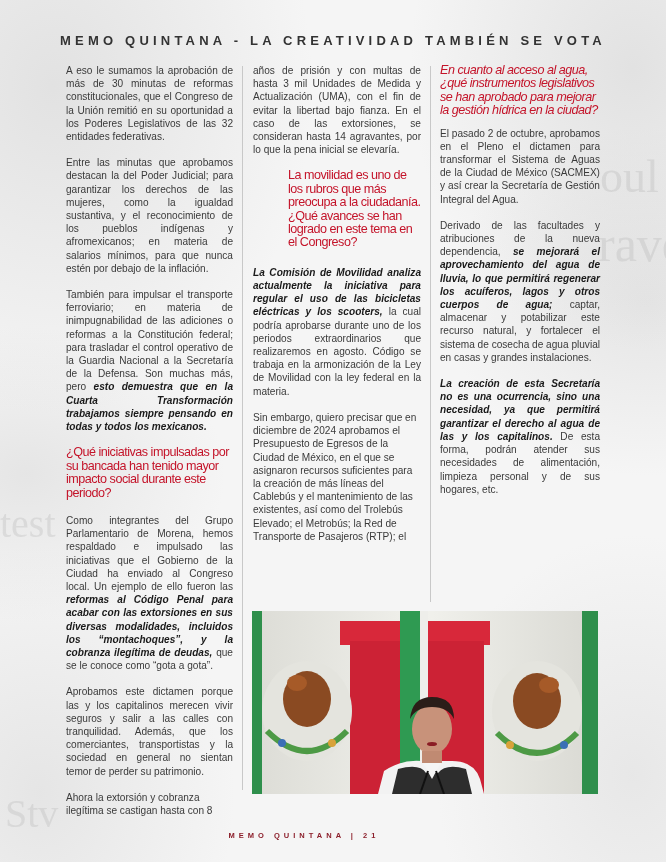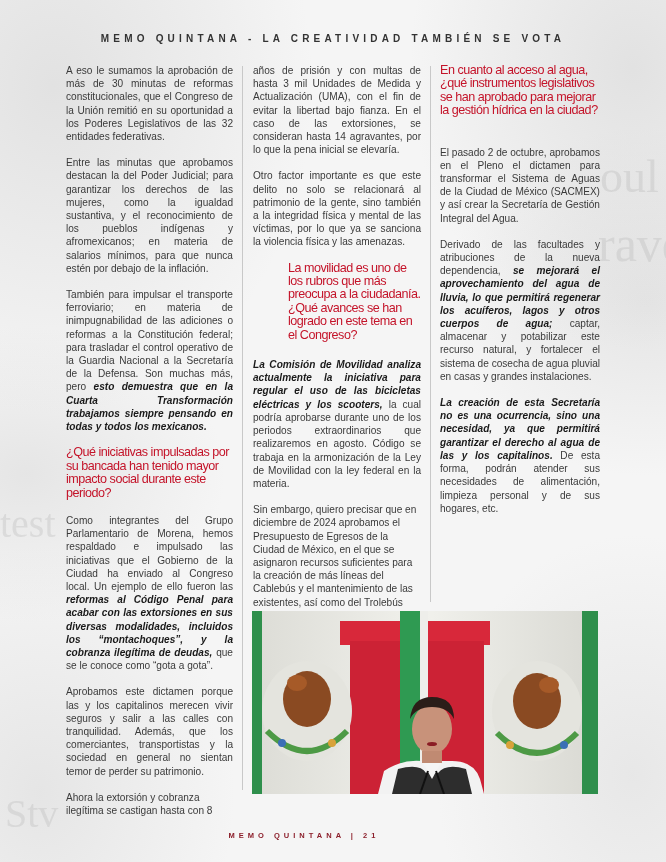--- a/index.html
+++ b/index.html
@@ -19,21 +19,21 @@
       radial-gradient(ellipse at 6% 92%, rgba(200,200,200,0.35), transparent 22%),
       radial-gradient(ellipse at 95% 90%, rgba(200,200,200,0.3), transparent 22%),
       #f5f5f5;
   }
   .ghost {
     position:absolute; color:rgba(160,160,160,0.22);
     font-family:"Liberation Serif", serif; pointer-events:none;
   }
   .header {
     position:absolute; top:33px; left:0; width:666px; text-align:center;
-    font-size:10px; letter-spacing:4.2px; font-weight:bold; color:#333;
+    font-size:13px; letter-spacing:4.2px; font-weight:bold; color:#333;
   }
   .col {
     position:absolute; top:64px; font-size:10.1px; line-height:13.2px;
     text-align:justify; color:#3a3a3a;
   }
   .col p { margin:0 0 13px 0; }
   .col b { color:#1a1a1a;font-style:italic; }
   .c1 { left:66px; width:167px; }
   .c2 { left:253px; width:168px; }
   .c3 { left:440px; width:160px; }
@@ -70,28 +70,27 @@
   <p>Entre las minutas que aprobamos destacan la del Poder Judicial; para garantizar los derechos de las mujeres, como la igualdad sustantiva, y el reconocimiento de los pueblos indígenas y afromexicanos; en materia de salarios mínimos, para que nunca estén por debajo de la inflación.</p>
   <p><span>También para impulsar el transporte ferroviario; en materia de inimpugnabilidad de las adiciones o reformas a la Constitución federal; para trasladar el control operativo de la Guardia Nacional a la Secretaría de la Defensa. Son muchas más, pero </span><b>esto demuestra que en la Cuarta Transformación trabajamos siempre pensando en todas y todos los mexicanos.</b></p>
   <h3 class="q">¿Qué iniciativas impulsadas por su bancada han tenido mayor impacto social durante este periodo?</h3>
   <p><span>Como integrantes del Grupo Parlamentario de Morena, hemos respaldado e impulsado las iniciativas que el Gobierno de la Ciudad ha enviado al Congreso local. Un ejemplo de ello fueron las </span><b>reformas al Código Penal para acabar con las extorsiones en sus diversas modalidades, incluidos los “montachoques”, y la cobranza ilegítima de deudas,</b><span> que se le conoce como “gota a gota”.</span></p>
   <p>Aprobamos este dictamen porque las y los capitalinos merecen vivir seguros y salir a las calles con tranquilidad. Además, que los comerciantes, transportistas y la sociedad en general no sientan temor de perder su patrimonio.</p>
   <p style="text-align:left;">Ahora la extorsión y cobranza ilegítima se castigan hasta con 8</p>
 </div>
 
 <div class="col c2">
   <p>años de prisión y con multas de hasta 3 mil Unidades de Medida y Actualización (UMA), con el fin de evitar la libertad bajo fianza. En el caso de las extorsiones, se consideran hasta 14 agravantes, por lo que la pena inicial se elevaría.</p>
-  <p>Otro factor importante es que este delito no solo se relacionará al patrimonio de la gente, sino también a la integridad física y mental de las víctimas, por lo que ya se sanciona la violencia física y las amenazas.</p>
   <h3 class="q" style="margin-bottom:16px;margin-left:35px;">La movilidad es uno de los rubros que más preocupa a la ciudadanía. ¿Qué avances se han logrado en este tema en el Congreso?</h3>
   <p><b>La Comisión de Movilidad analiza actualmente la iniciativa para regular el uso de las bicicletas eléctricas y los scooters,</b><span> la cual podría aprobarse durante uno de los periodos extraordinarios que realizaremos en agosto. Código se trabaja en la armonización de la Ley de Movilidad con la ley federal en la materia.</span></p>
   <p style="text-align:left;">Sin embargo, quiero precisar que en diciembre de 2024 aprobamos el Presupuesto de Egresos de la Ciudad de México, en el que se asignaron recursos suficientes para la creación de más líneas del Cablebús y el mantenimiento de las existentes, así como del Trolebús Elevado; el Metrobús; la Red de Transporte de Pasajeros (RTP); el</p>
 </div>
 
 <div class="col c3">
-  <h3 class="q" style="margin-bottom:28px;">En cuanto al acceso al agua, ¿qué instrumentos legislativos se han aprobado para mejorar la gestión hídrica en la ciudad?</h3>
+  <h3 class="q" style="margin-bottom:9px;font-style:italic;">En cuanto al acceso al agua, ¿qué instrumentos legislativos se han aprobado para mejorar la gestión hídrica en la ciudad?</h3>
   <p>El pasado 2 de octubre, aprobamos en el Pleno el dictamen para transformar el Sistema de Aguas de la Ciudad de México (SACMEX) y así crear la Secretaría de Gestión Integral del Agua.</p>
   <p><span>Derivado de las facultades y atribuciones de la nueva dependencia, </span><b>se mejorará el aprovechamiento del agua de lluvia, lo que permitirá regenerar los acuíferos, lagos y otros cuerpos de agua;</b><span> captar, almacenar y potabilizar este recurso natural, y fortalecer el sistema de cosecha de agua pluvial en casas y grandes instalaciones.</span></p>
   <p><b>La creación de esta Secretaría no es una ocurrencia, sino una necesidad, ya que permitirá garantizar el derecho al agua de las y los capitalinos.</b><span> De esta forma, podrán atender sus necesidades de alimentación, limpieza personal y de sus hogares, etc.</span></p>
 </div>
 
 <div class="photo" title="Legisladora hablando en tribuna frente a la bandera de México">
   <svg width="346" height="183" viewBox="0 0 346 183">
     <defs>
       <linearGradient id="cloth" x1="0" x2="1">
         <stop offset="0" stop-color="#dcdcd6"></stop>

